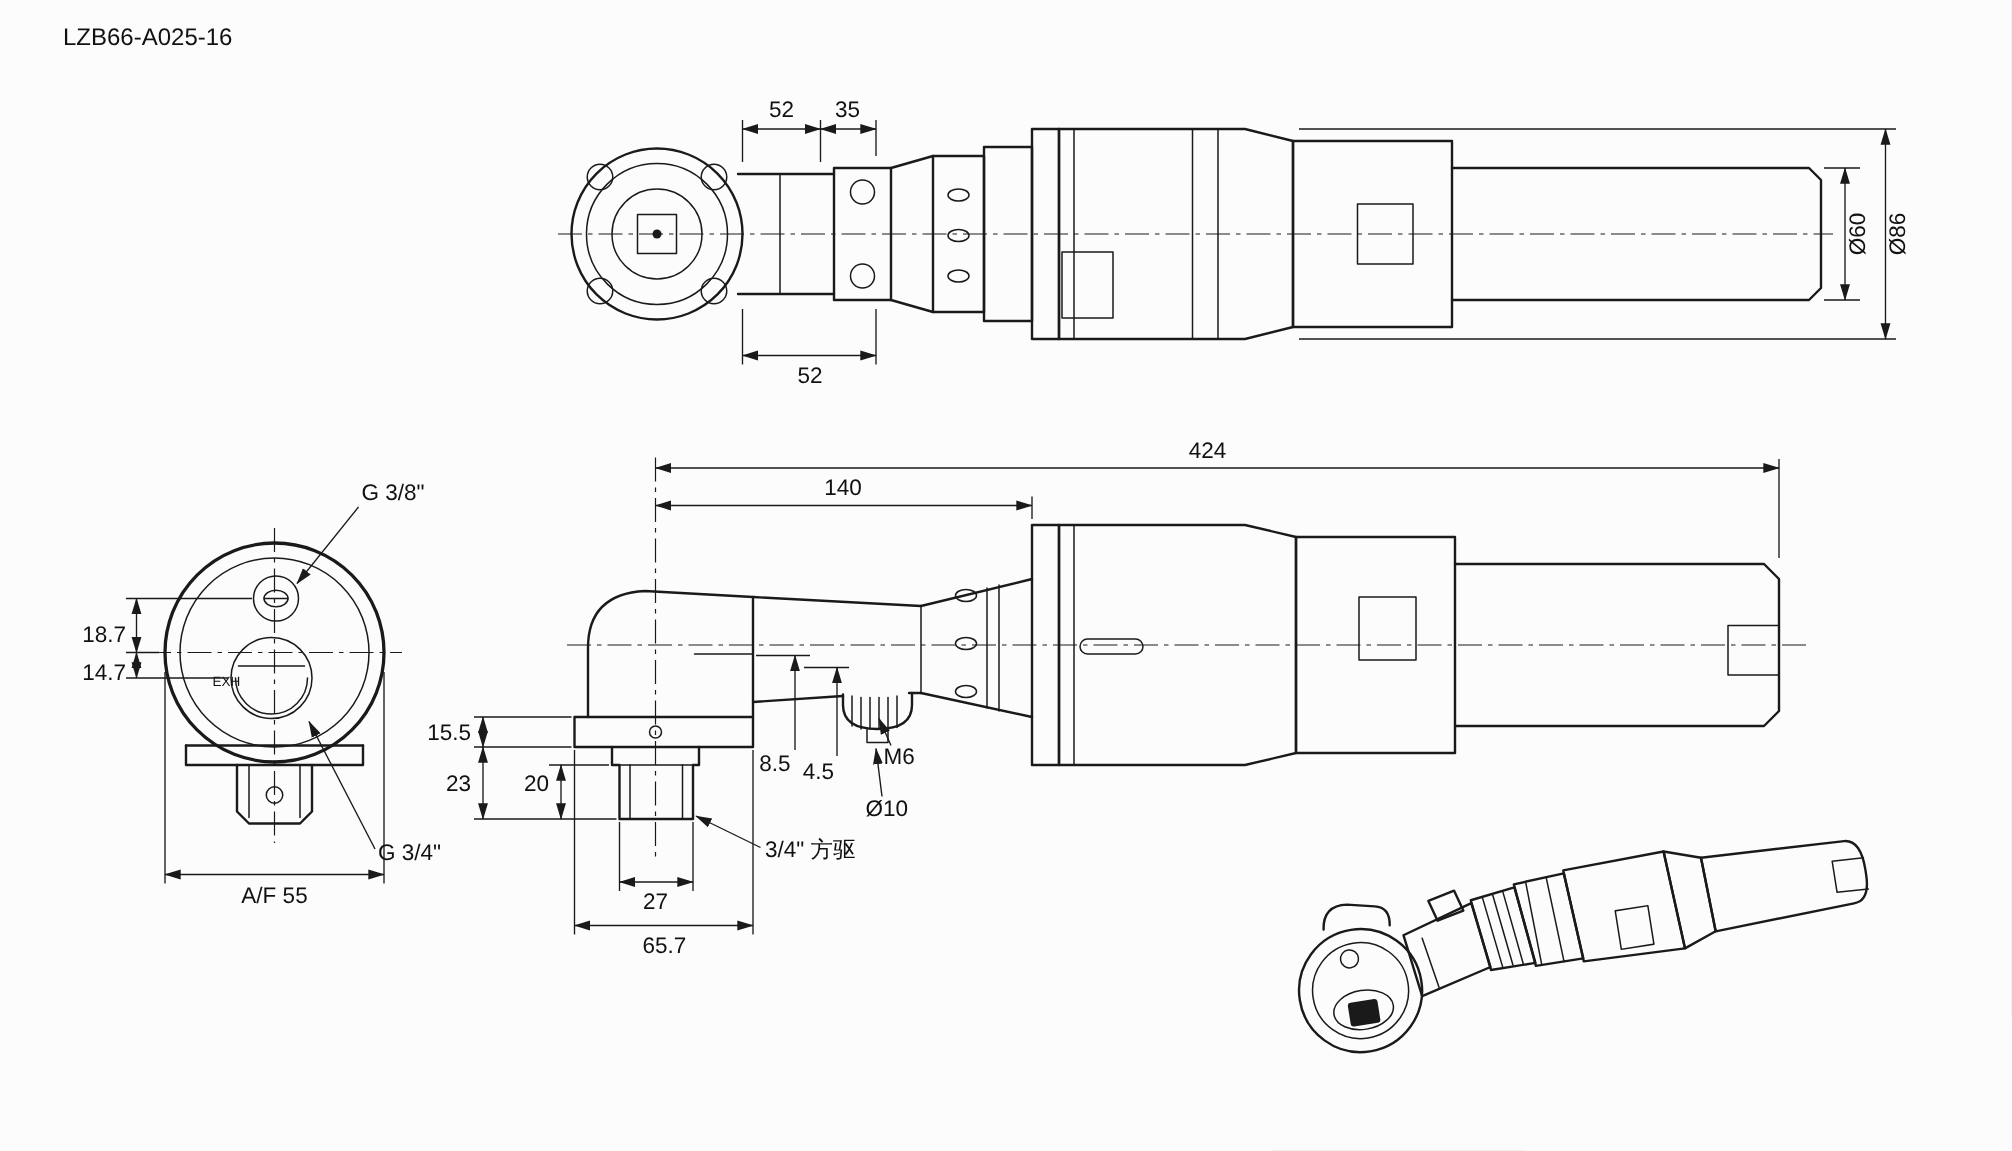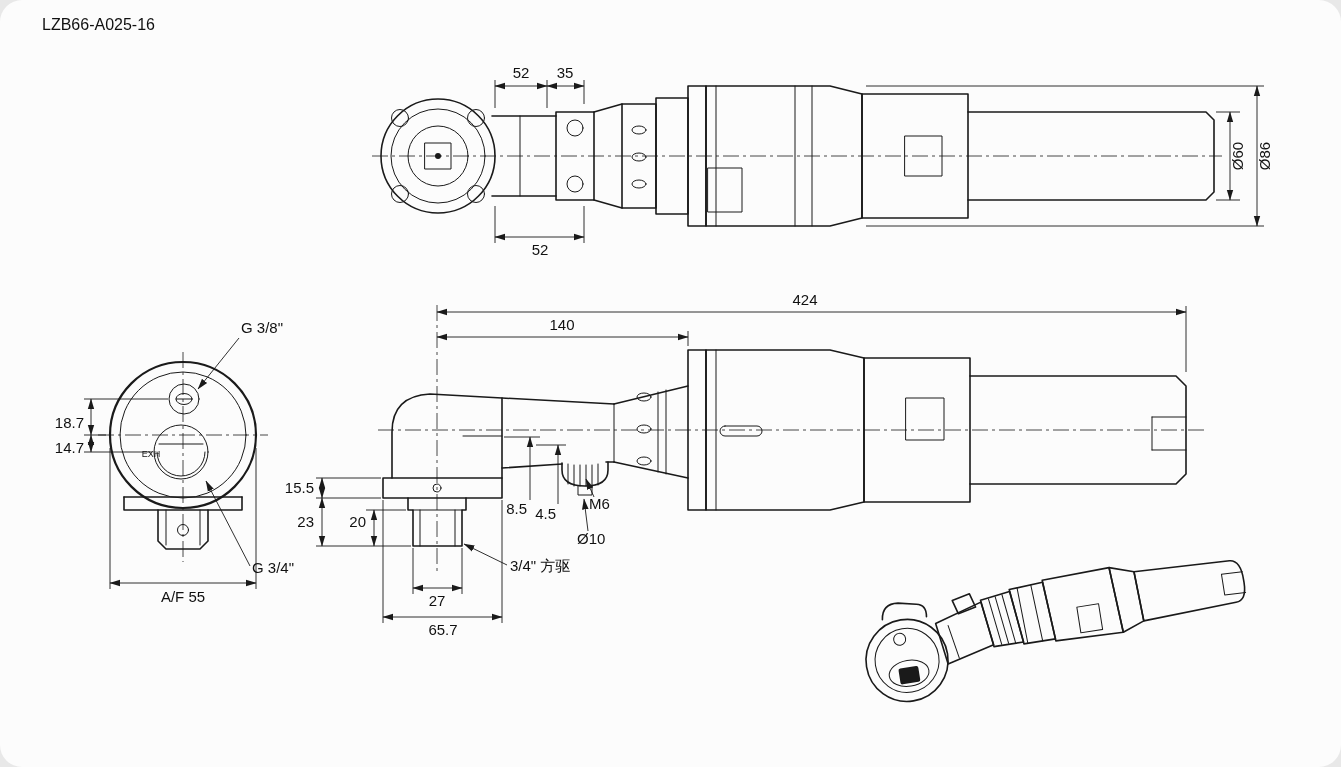--- a/index.html
+++ b/index.html
@@ -2,21 +2,20 @@
 <html><head>
 <meta charset="utf-8">
 <style>
   html,body{margin:0;padding:0;background:#e8e8e8;}
   .sheet{
     position:relative;
     width:1341px;height:767px;
     background:#fcfcfc;
     font-family:"Liberation Sans",sans-serif;
     overflow:hidden;
-    border-radius:22px;
   }
   svg{display:block;}
   .ol{fill:none;stroke:#1a1a1a;stroke-width:1.6;stroke-linejoin:round;stroke-linecap:round;}
   .ol2{fill:none;stroke:#1a1a1a;stroke-width:2.2;stroke-linejoin:round;}
   .tl{fill:none;stroke:#1a1a1a;stroke-width:1;stroke-linejoin:round;stroke-linecap:round;}
   .dim{fill:none;stroke:#1a1a1a;stroke-width:0.9;}
   .cl{fill:none;stroke:#1a1a1a;stroke-width:0.8;stroke-dasharray:16 4 3 4;}
   .txt{font-family:"Liberation Sans",sans-serif;font-size:15px;fill:#111;}
   .txt-title{font-family:"Liberation Sans",sans-serif;font-size:16px;fill:#111;}
   .txt-s{font-family:"Liberation Sans",sans-serif;font-size:9px;fill:#111;}

